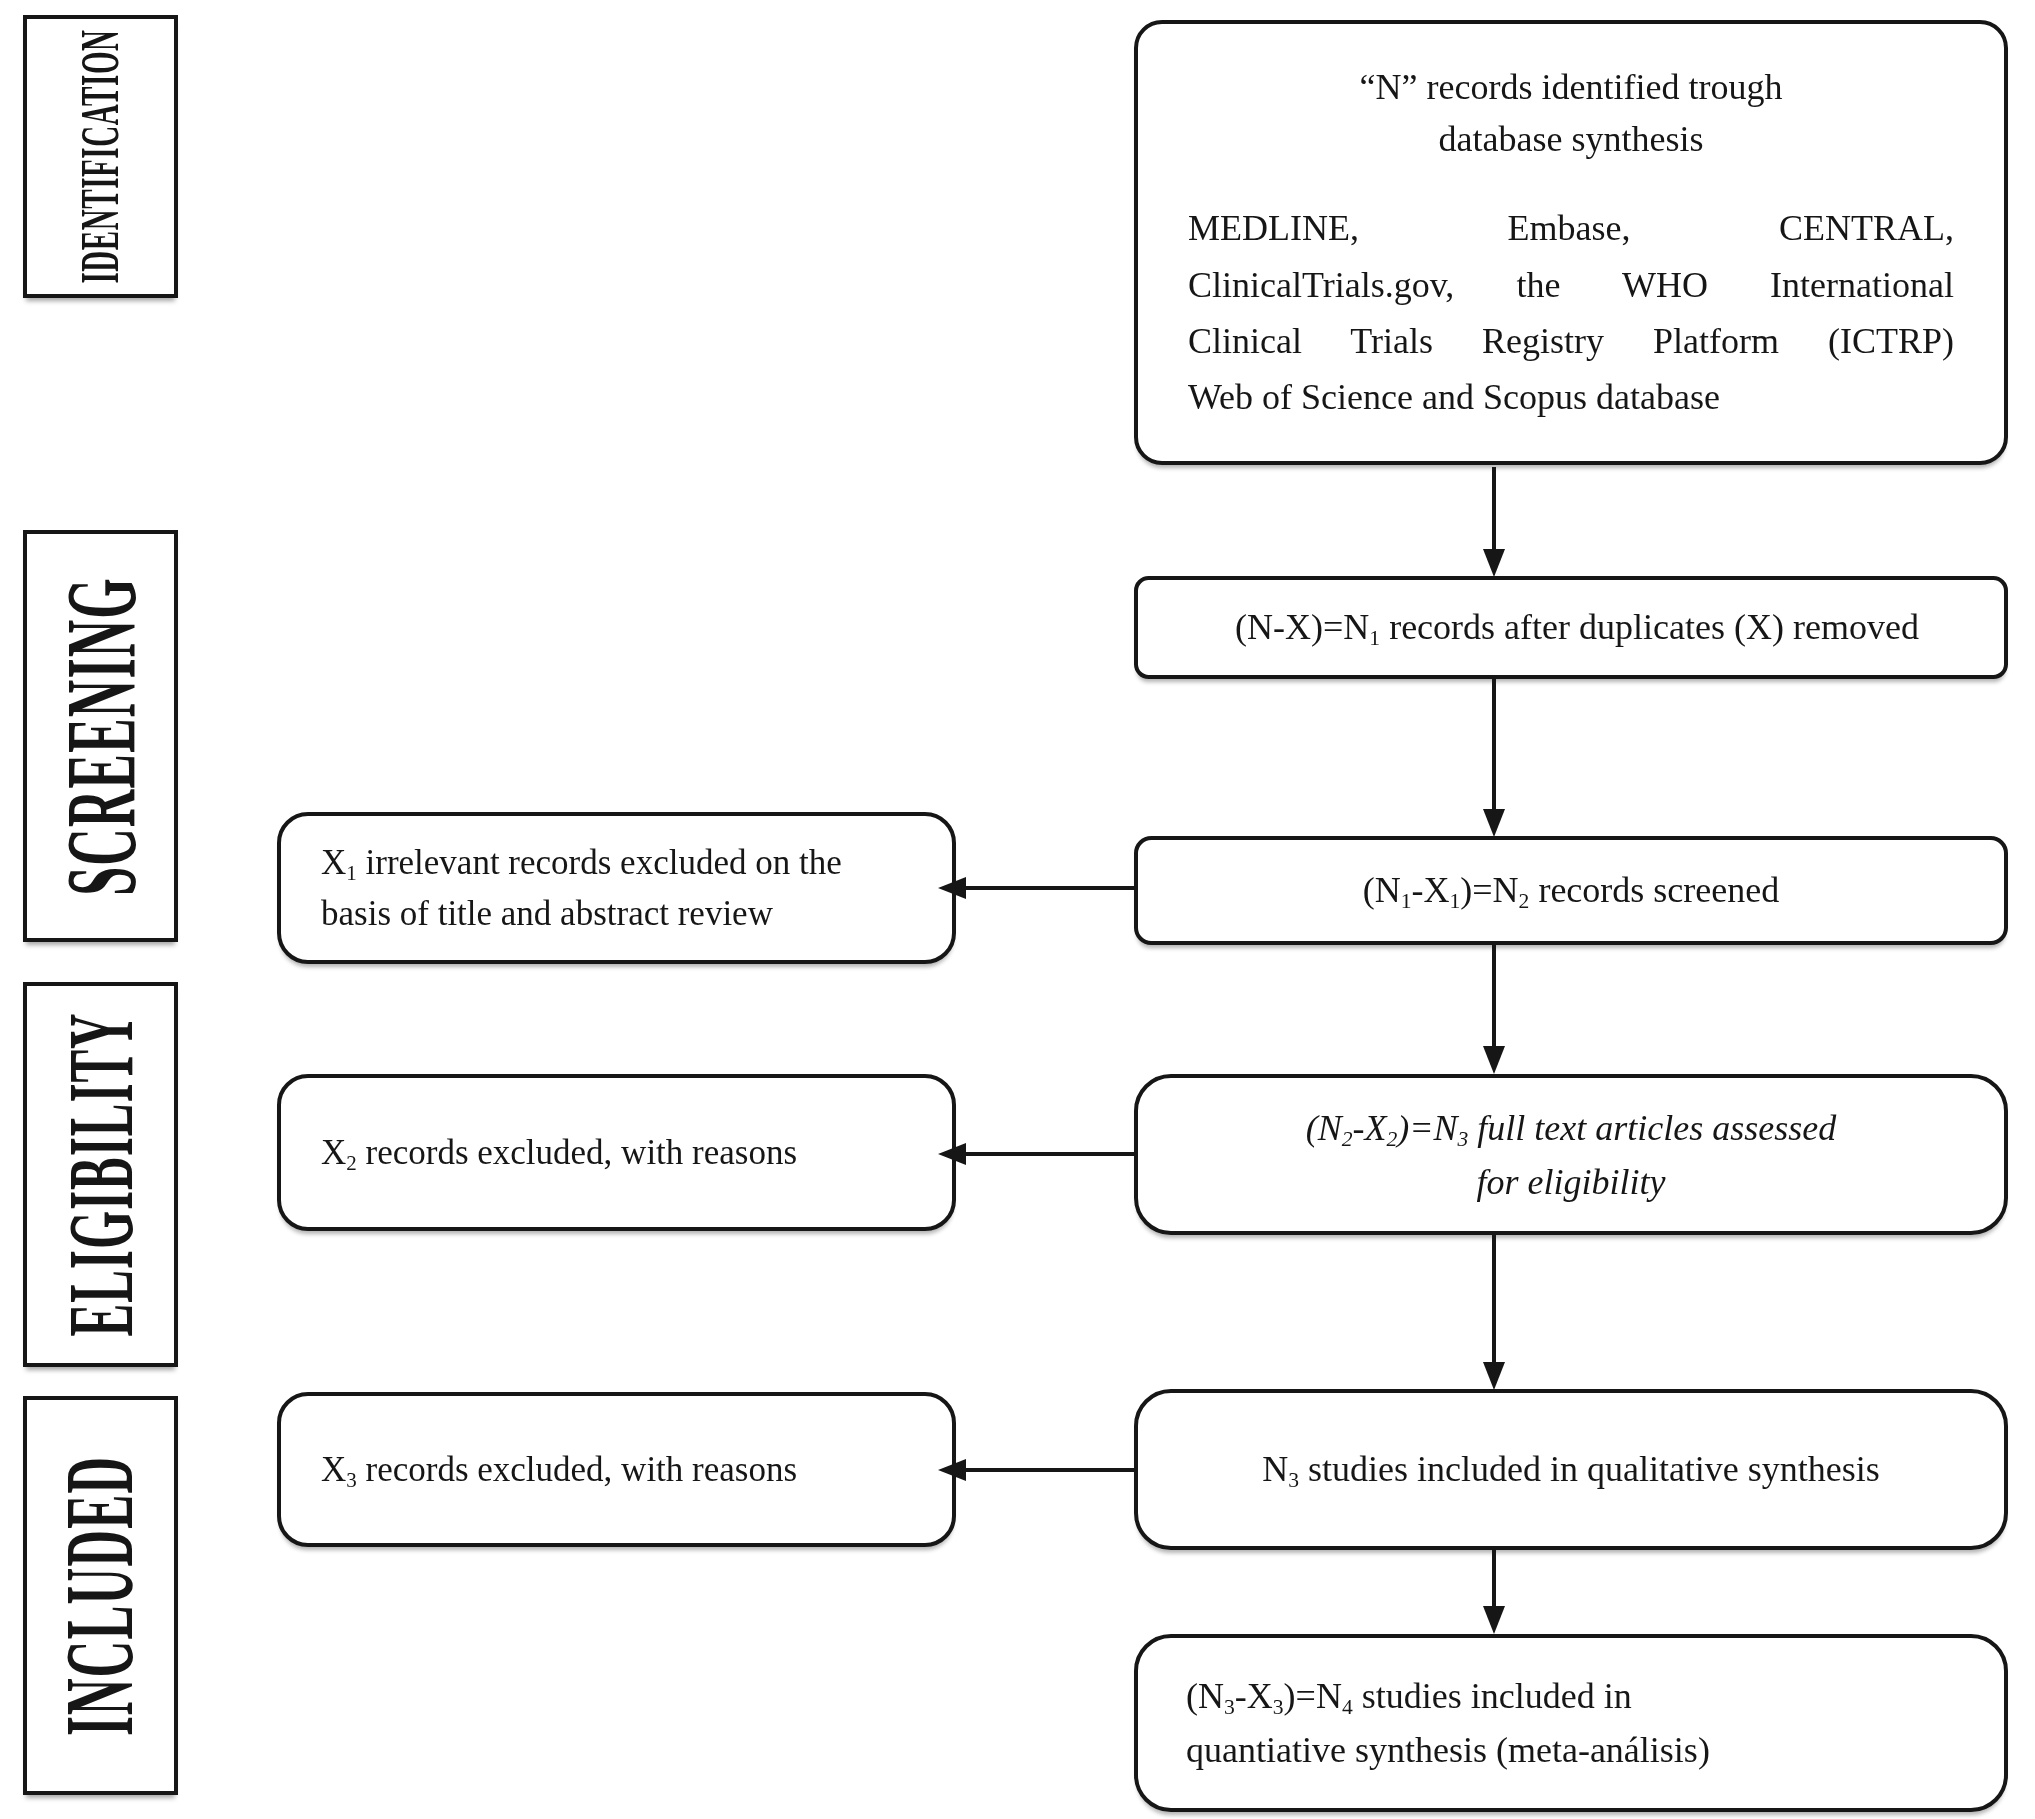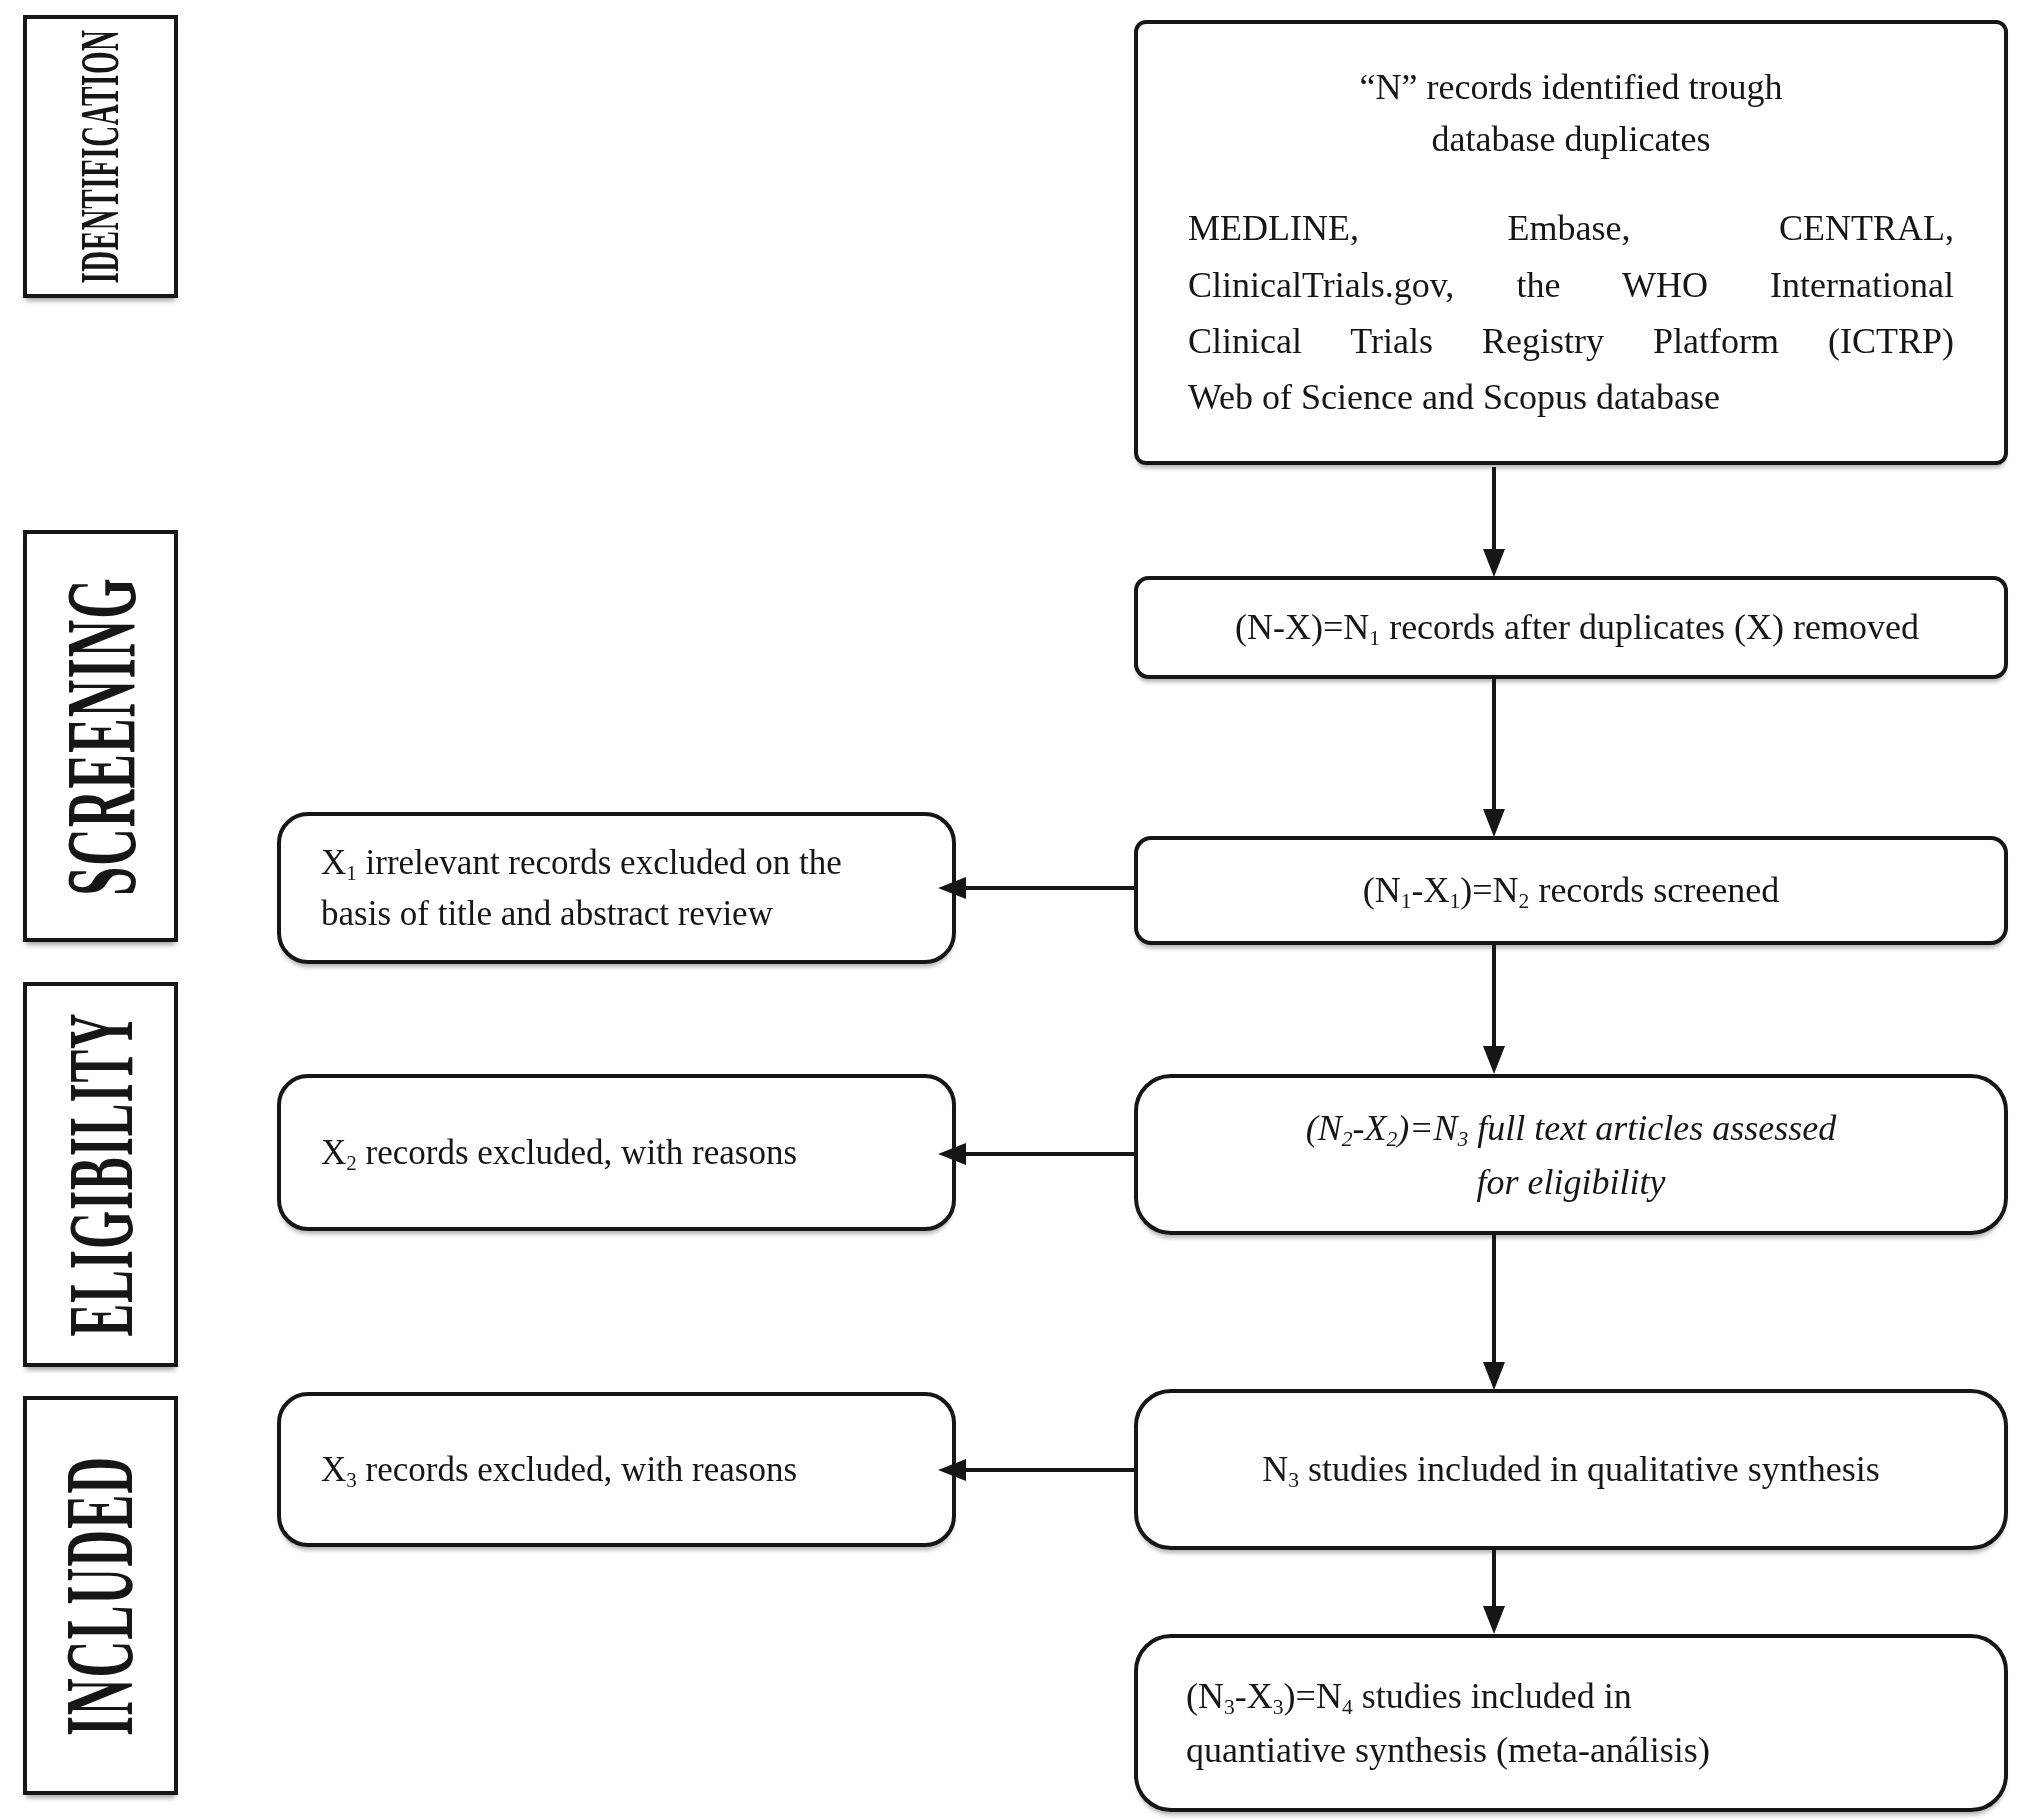--- a/index.html
+++ b/index.html
@@ -59,21 +59,21 @@
     align-items: center;
     justify-content: center;
     font-size: 36px;
     line-height: 1.42;
     text-align: center;
   }
   .tline { white-space: nowrap; }
 
   #box-identified {
     top: 20px; height: 445px;
-    border-radius: 12px;
+    border-radius: 28px;
     display: block;
     padding: 37px 50px 12px 50px;
   }
   #box-identified .heading .tline { text-align: center; line-height: 1.45; white-space: nowrap; }
   #box-identified .sources { margin-top: 35px; }
   #box-identified .sources .tline {
     text-align: justify;
     line-height: 1.56;
     white-space: normal;
   }
@@ -182,21 +182,21 @@
   <div class="stage" id="stage-eligibility">
     <span class="vlabel">ELIGIBILITY</span>
   </div>
   <div class="stage" id="stage-included">
     <span class="vlabel">INCLUDED</span>
   </div>
 
   <div class="mbox" id="box-identified">
     <div class="heading">
         <div class="tline">“N” records identified trough</div>
-        <div class="tline">database duplicates</div>
+        <div class="tline">database synthesis</div>
       </div>
     <div class="sources">
         <div class="tline jfull">MEDLINE, Embase, CENTRAL,</div>
         <div class="tline jfull">ClinicalTrials.gov, the WHO International</div>
         <div class="tline jfull">Clinical Trials Registry Platform (ICTRP)</div>
         <div class="tline">Web of Science and Scopus database</div>
       </div>
   </div>
 
   <div class="mbox" id="box-duplicates">

